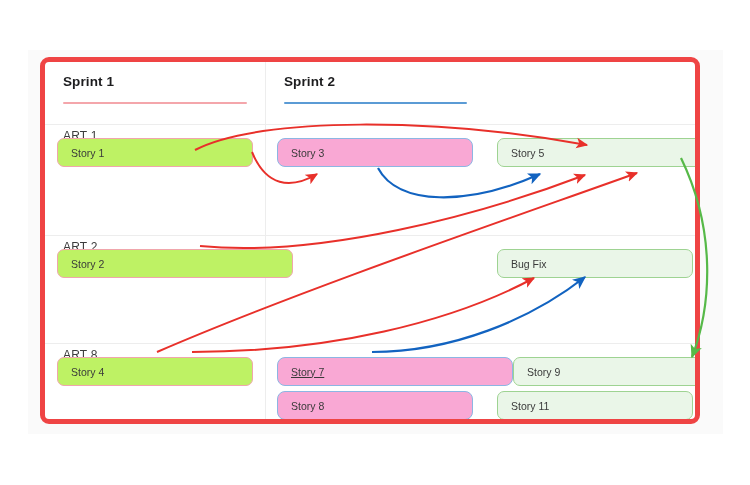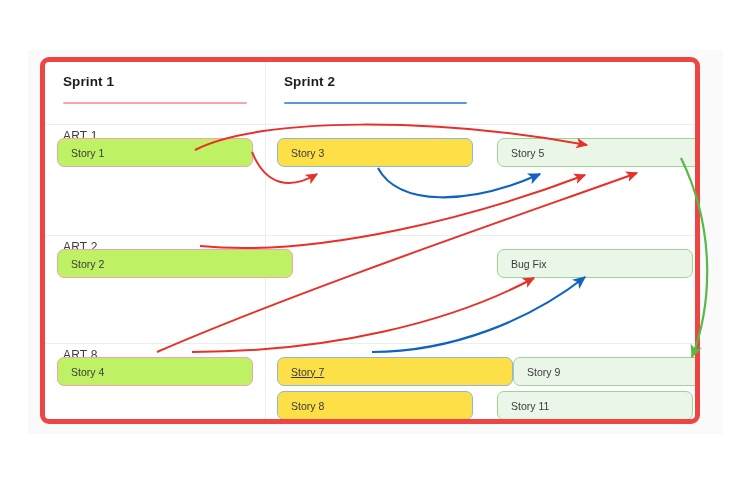--- a/index.html
+++ b/index.html
@@ -107,21 +107,21 @@
     box-sizing: border-box;
     border-width: 1px;
     border-style: solid;
     display: flex;
     align-items: center;
     padding-left: 13px;
     font-size: 10.5px;
     color: #3a3a3a;
   }
   .story.red   { background: #bef264; border-color: #f0a6ac; }
-  .story.blue  { background: #fde047; border-color: #8cb6e3; }
+  .story.blue  { background: #f9a8d4; border-color: #8cb6e3; border-radius: 8px; }
   .story.green { background: #eaf6e8; border-color: #9ed392; }
 
   
   #arrows {
     position: absolute;
     left: 0; top: 0;
     width: 750px;
     height: 485px;
     pointer-events: none;
   }

